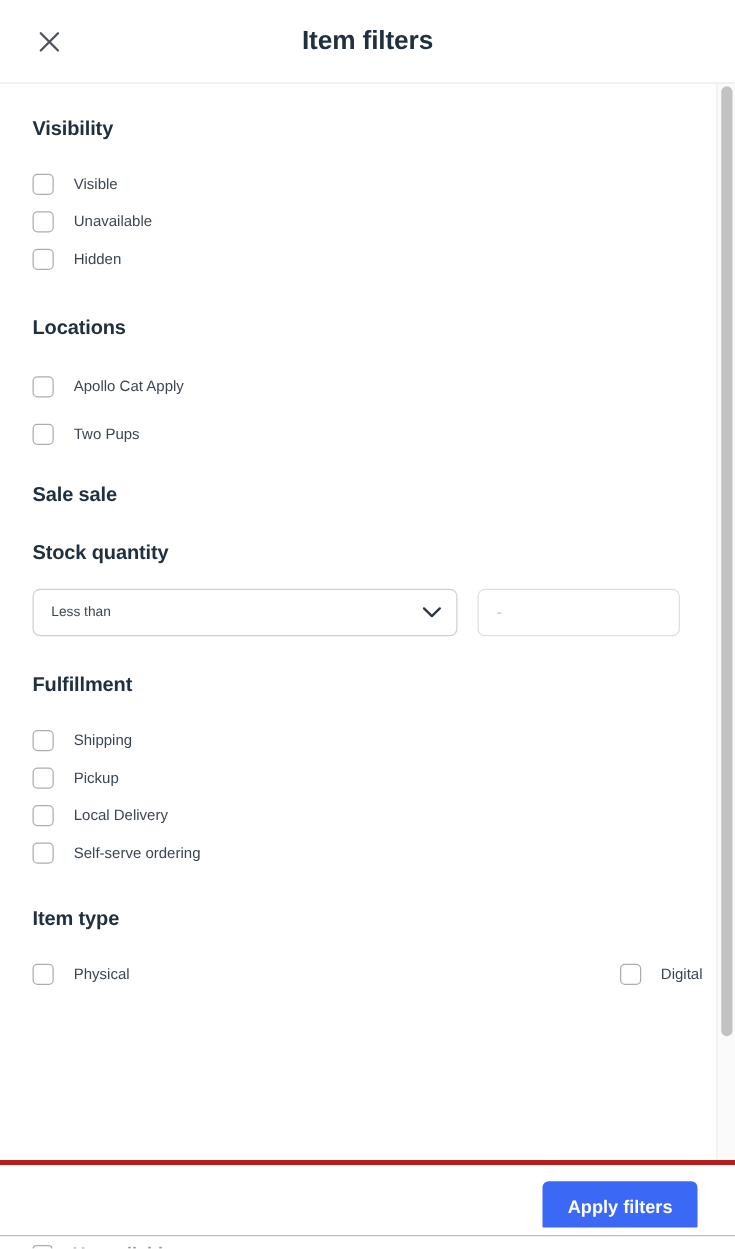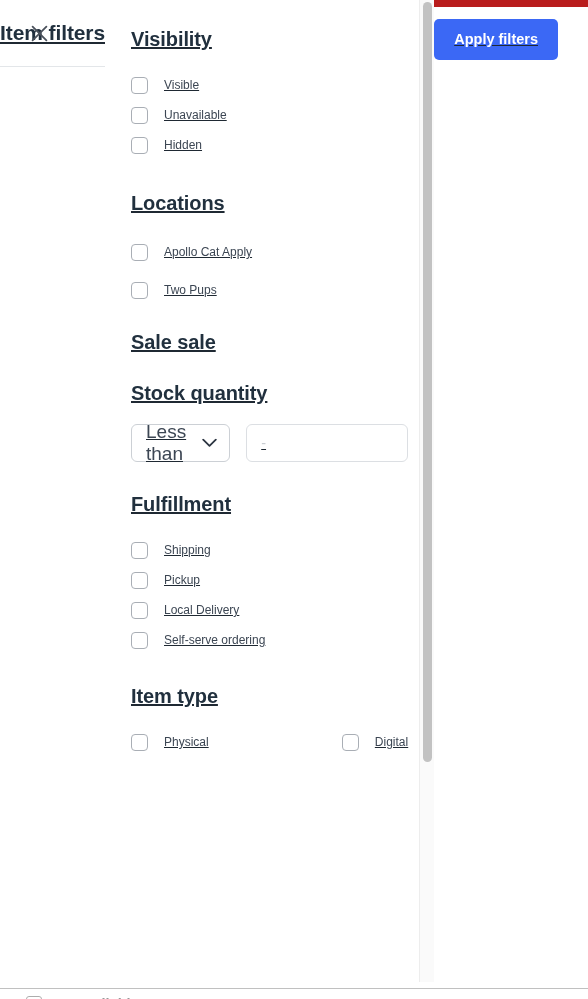--- a/index.html
+++ b/index.html
@@ -15,22 +15,22 @@
     color: #1f2933;
     -webkit-font-smoothing: antialiased;
   }
 
   .modal {
     position: relative;
     width: 588px;
     height: 999px;
     background: #ffffff;
     display: flex;
+    flex-direction: column;
     overflow: hidden;
-    text-decoration: underline;
   }
 
   
   .modal-header {
     position: relative;
     height: 66px;
     min-height: 66px;
     border-bottom: 1px solid #e3e6e9;
     background: #ffffff;
     display: flex;
@@ -66,21 +66,21 @@
     flex: 1;
     overflow: hidden;
     background: #ffffff;
   }
   .body-inner {
     padding: 0 26px;
   }
 
   .section { padding-top: 0; }
   .section-title {
-    font-size: 20px;
+    font-size: 16px;
     font-weight: bold;
     color: #21303e;
     letter-spacing: -0.1px;
   }
 
   
   .check-row {
     display: flex;
     align-items: center;
     cursor: pointer;
@@ -128,21 +128,21 @@
   .select-box {
     width: 100%;
     height: 100%;
     box-sizing: border-box;
     border: 1px solid #ccd0d5;
     border-radius: 6px;
     background: #ffffff;
     display: flex;
     align-items: center;
     padding: 0 14px;
-    font-size: 19px;
+    font-size: 11px;
     color: #3c4653;
     cursor: pointer;
   }
   .select-chevron {
     position: absolute;
     right: 13px;
     top: 50%;
     transform: translateY(-50%);
     pointer-events: none;
     display: flex;
@@ -196,21 +196,21 @@
     height: 760px;
     border-radius: 5px;
     background: #c2c2c2;
     cursor: pointer;
   }
 
   
   .modal-footer {
     height: 71px;
     min-height: 71px;
-    border-top: 7px solid #b91c1c;
+    border-top: 4px solid #b91c1c;
     background: #ffffff;
     display: flex;
     align-items: center;
     justify-content: flex-end;
     padding-right: 30px;
     box-sizing: border-box;
   }
   .apply-btn {
     background: #3b68f5;
     color: #ffffff;

